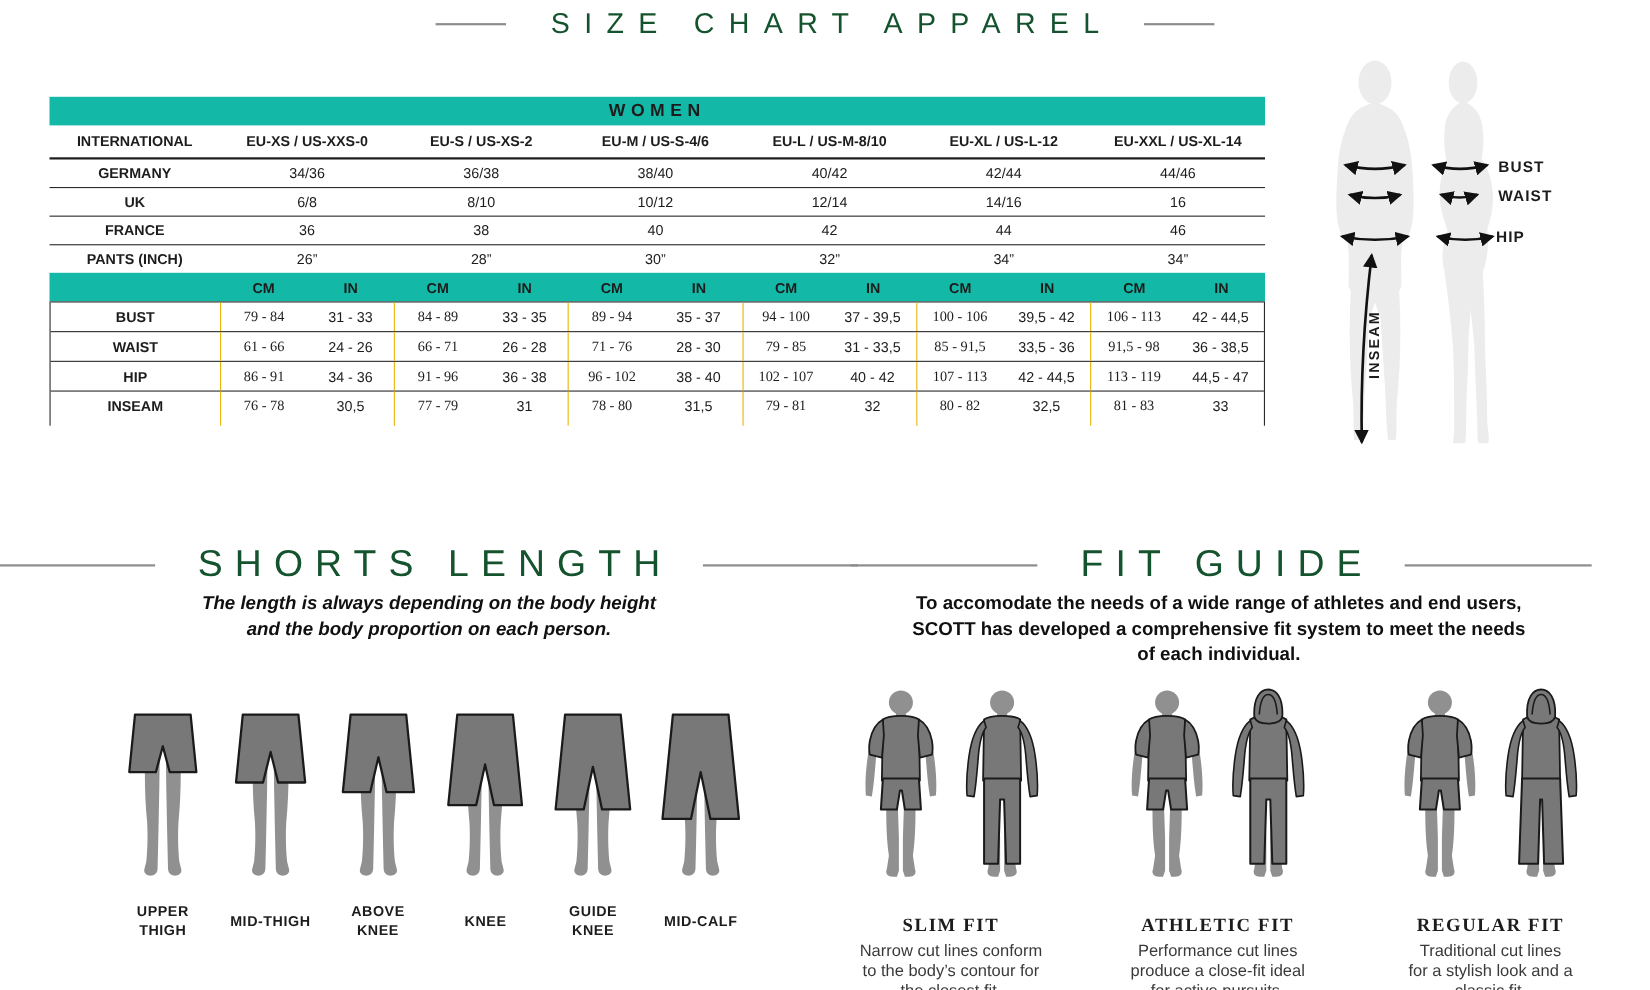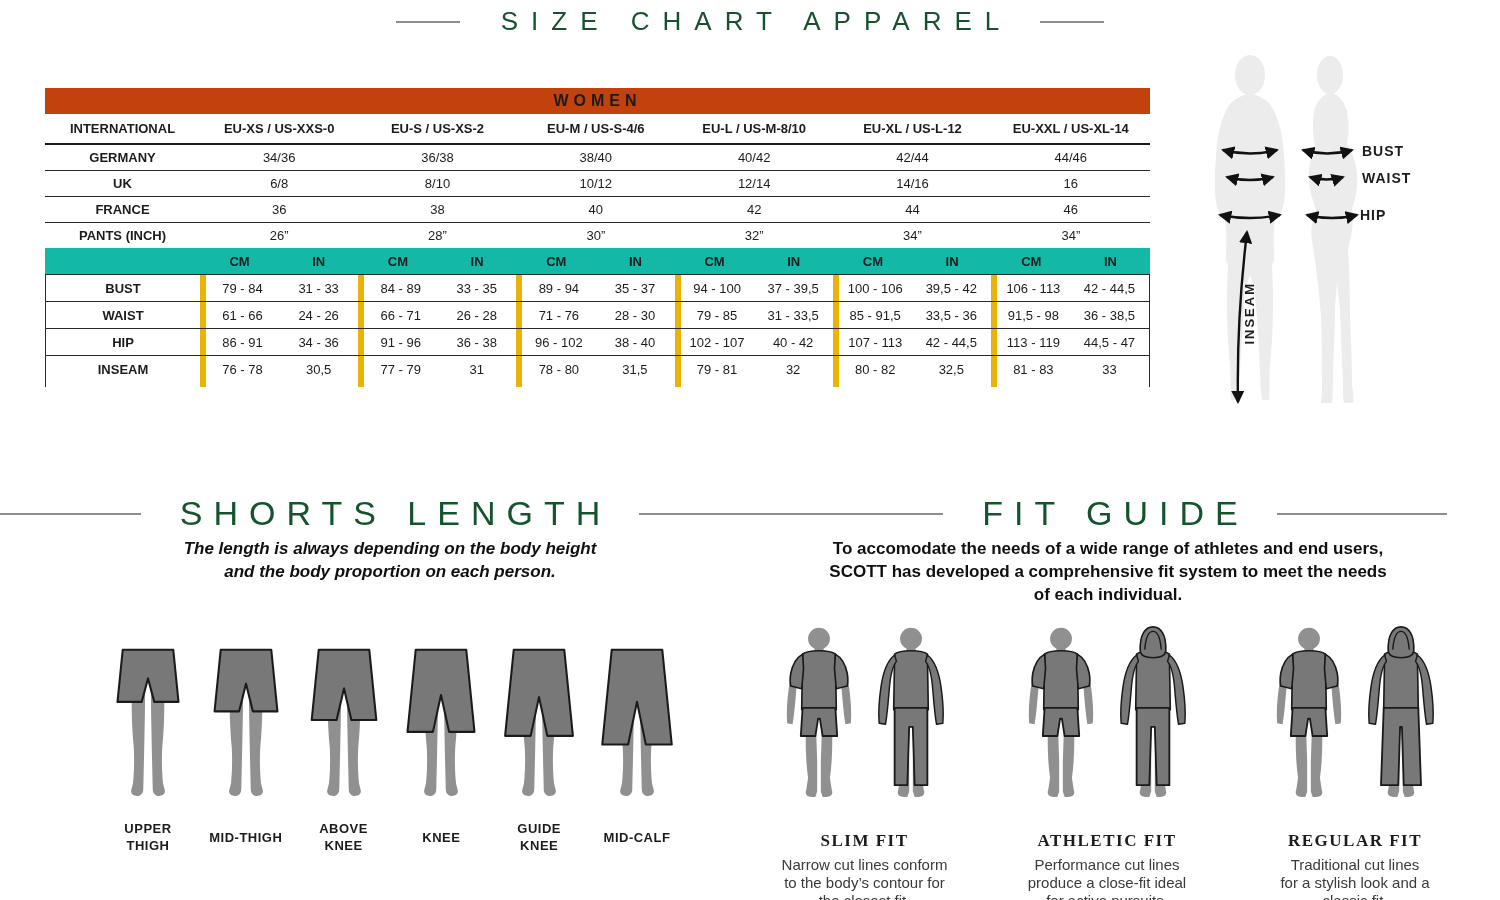--- a/index.html
+++ b/index.html
@@ -10,35 +10,35 @@
   .sec-title{position:absolute;display:flex;align-items:center;justify-content:center;gap:28px;}
   .sec-title .rule{height:2px;background:#8d8d8d;}
   .sec-title .rule.short{width:64px;}
   .sec-title .rule.long{width:170px;}
   .sec-title h1,.sec-title h2{margin:0;font-weight:400;color:#14532d;white-space:nowrap;}
   .sec-title h1{font-size:26px;letter-spacing:13px;padding-left:13px;}
   .sec-title h2{font-size:34px;letter-spacing:11px;padding-left:11px;}
 
   
   .size-table{position:absolute;left:45px;top:88px;width:1105px;font-size:13px;}
-  .women-head{background:#c2410c;height:26px;display:flex;align-items:center;justify-content:center;
+  .women-head{background:#14b8a6;height:26px;display:flex;align-items:center;justify-content:center;
               font-weight:bold;font-size:16px;letter-spacing:5px;}
   .conv-row{display:grid;grid-template-columns:155px repeat(6,1fr);height:25px;
             align-items:center;text-align:center;}
   .conv-row.first{height:29px;border-bottom:2px solid #1b1b1b;font-weight:bold;}
   .conv-row.lined{border-bottom:1px solid #2a2a2a;}
   .conv-row .lbl{font-weight:bold;}
   .unit-row{display:grid;grid-template-columns:155px repeat(12,1fr);background:#14b8a6;height:26px;
             align-items:center;text-align:center;font-weight:bold;}
   .meas-block{border-left:1px solid #2a2a2a;border-right:1px solid #2a2a2a;}
   .meas-row{display:grid;grid-template-columns:154px repeat(12,1fr);height:26px;text-align:center;}
   .meas-row > div{display:flex;align-items:center;justify-content:center;height:100%;}
   .meas-row{border-top:1px solid #2a2a2a;}
   .meas-row .lbl{font-weight:bold;}
-  .meas-row .gb, .stub-row .gb{border-left:6px solid #eab308;}
+  .meas-row .gb, .stub-row .gb{border-left:1px solid #eab308;font-family:Liberation Serif, serif;}
   .stub-row{display:grid;grid-template-columns:154px repeat(12,1fr);height:5px;}
 
   
   .body-diagram{position:absolute;left:1190px;top:50px;width:300px;height:375px;}
   .body-diagram svg{position:absolute;left:0;top:0;}
   .bd-label{position:absolute;font-size:14px;font-weight:bold;letter-spacing:1px;color:#1c1c1c;}
   .bd-inseam{position:absolute;left:52px;top:232px;font-size:13px;font-weight:bold;letter-spacing:2px;
              writing-mode:vertical-rl;transform:rotate(180deg);}
 
   

